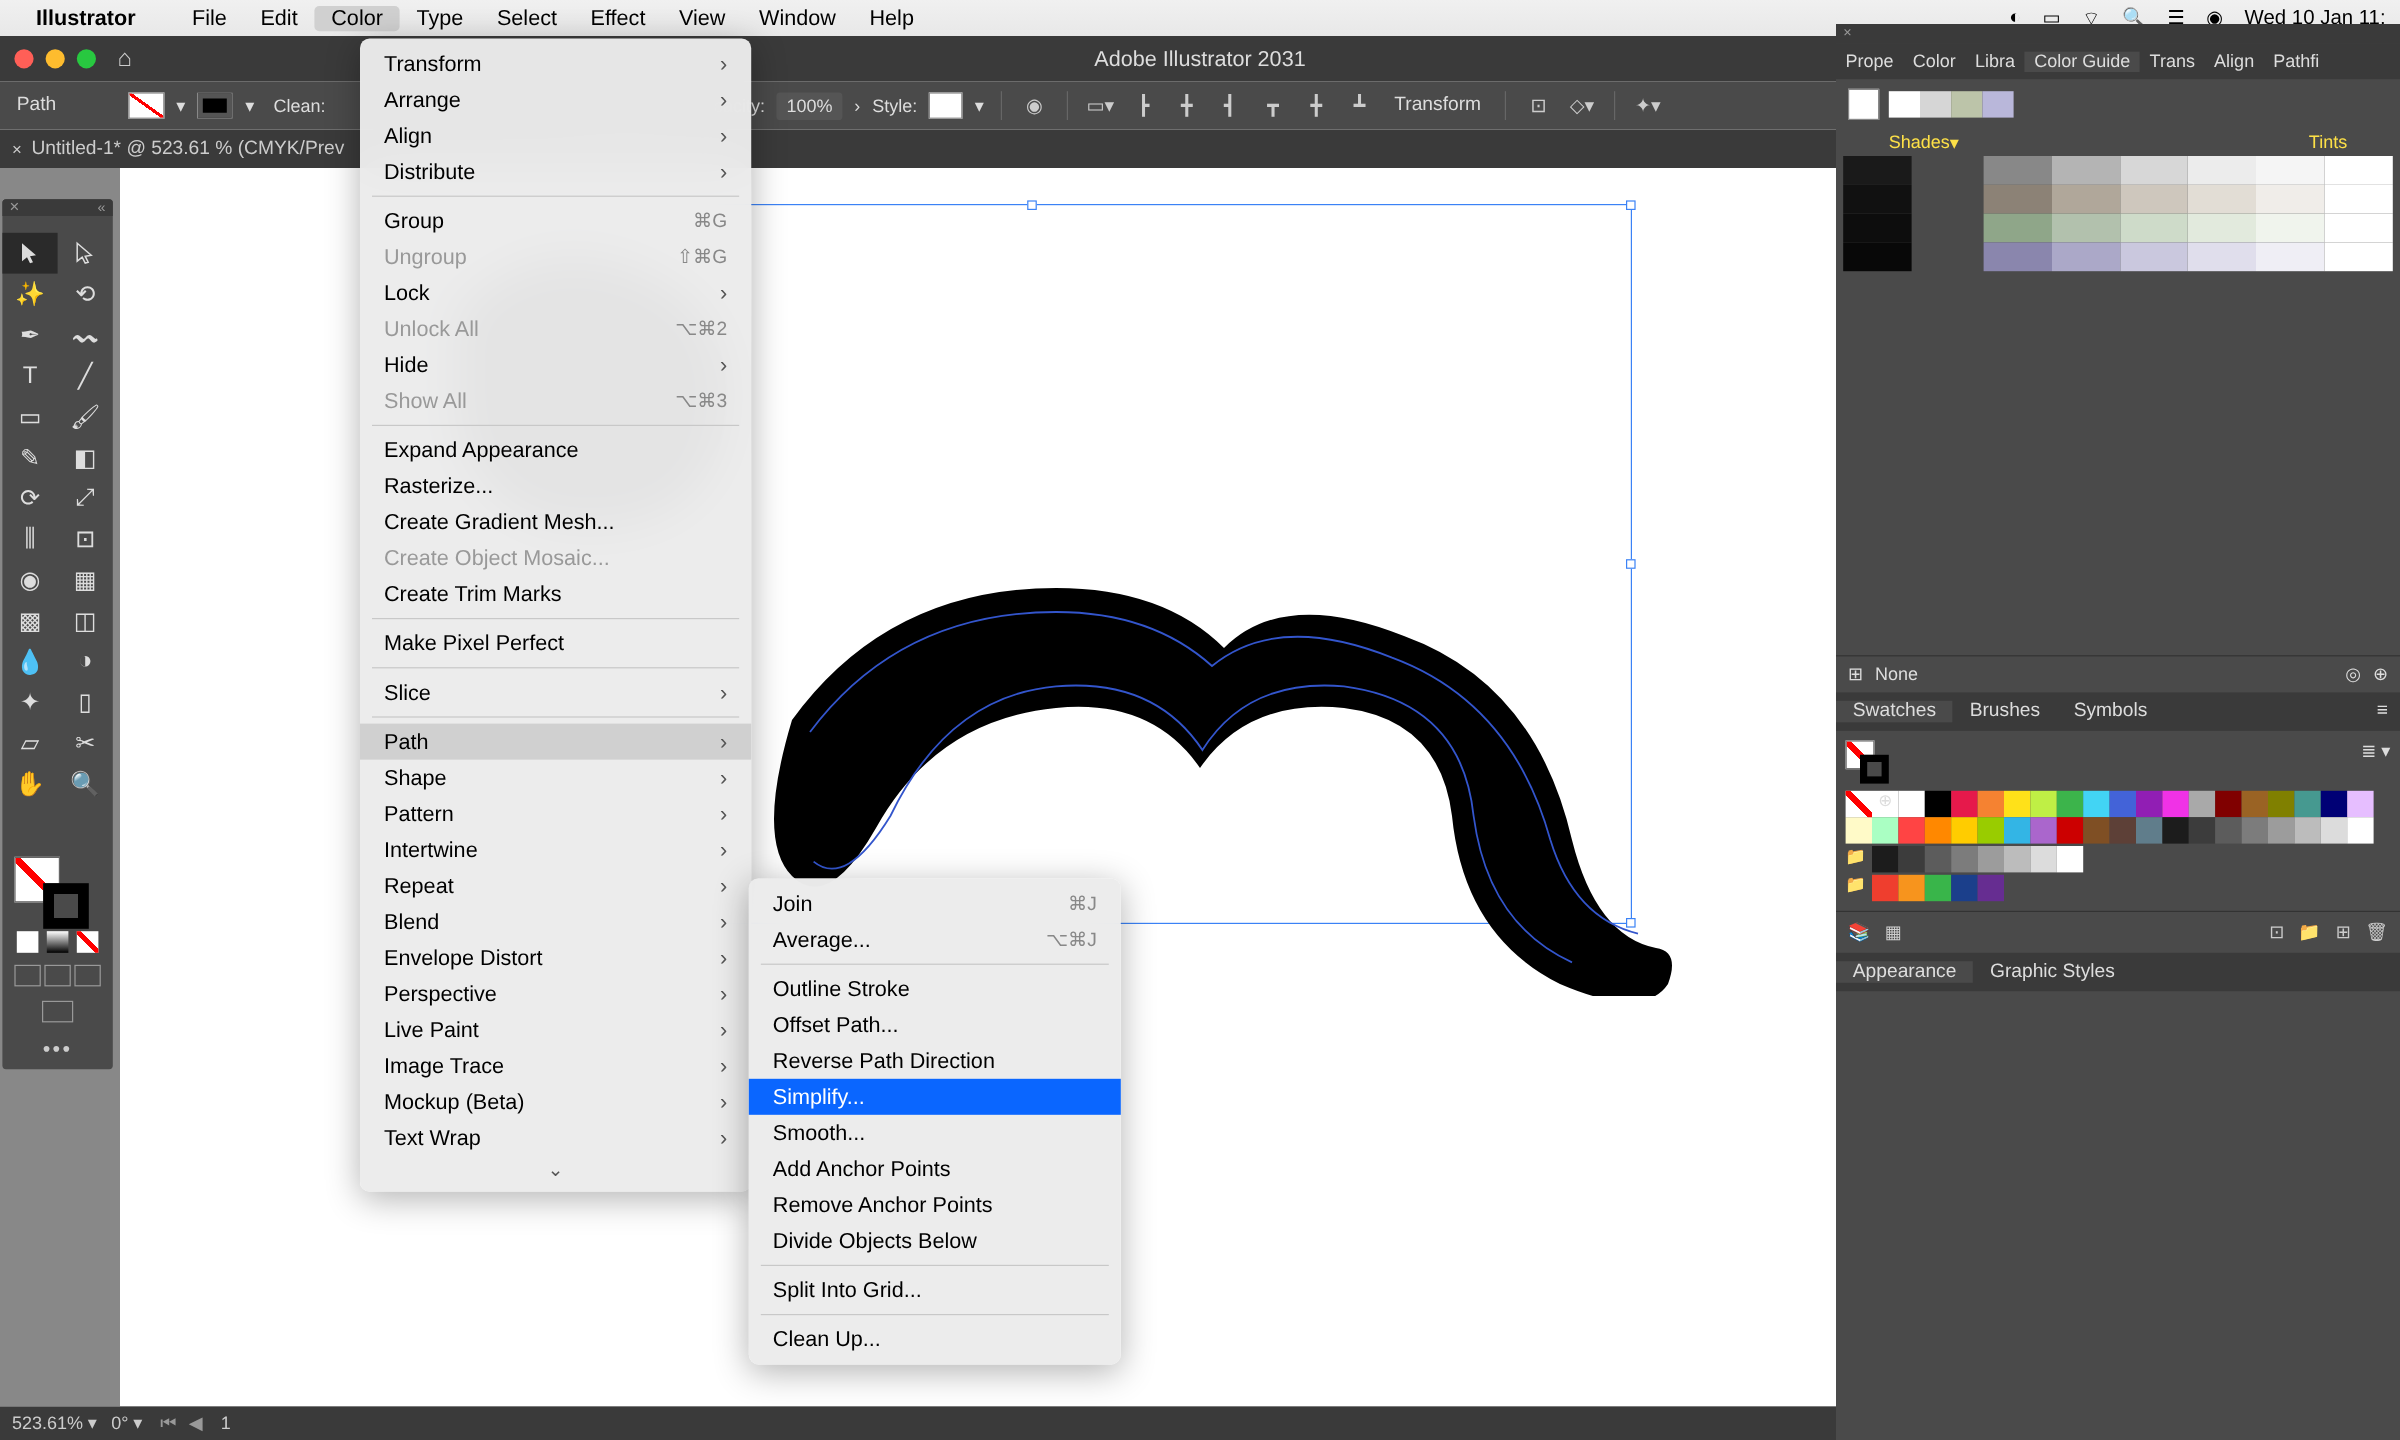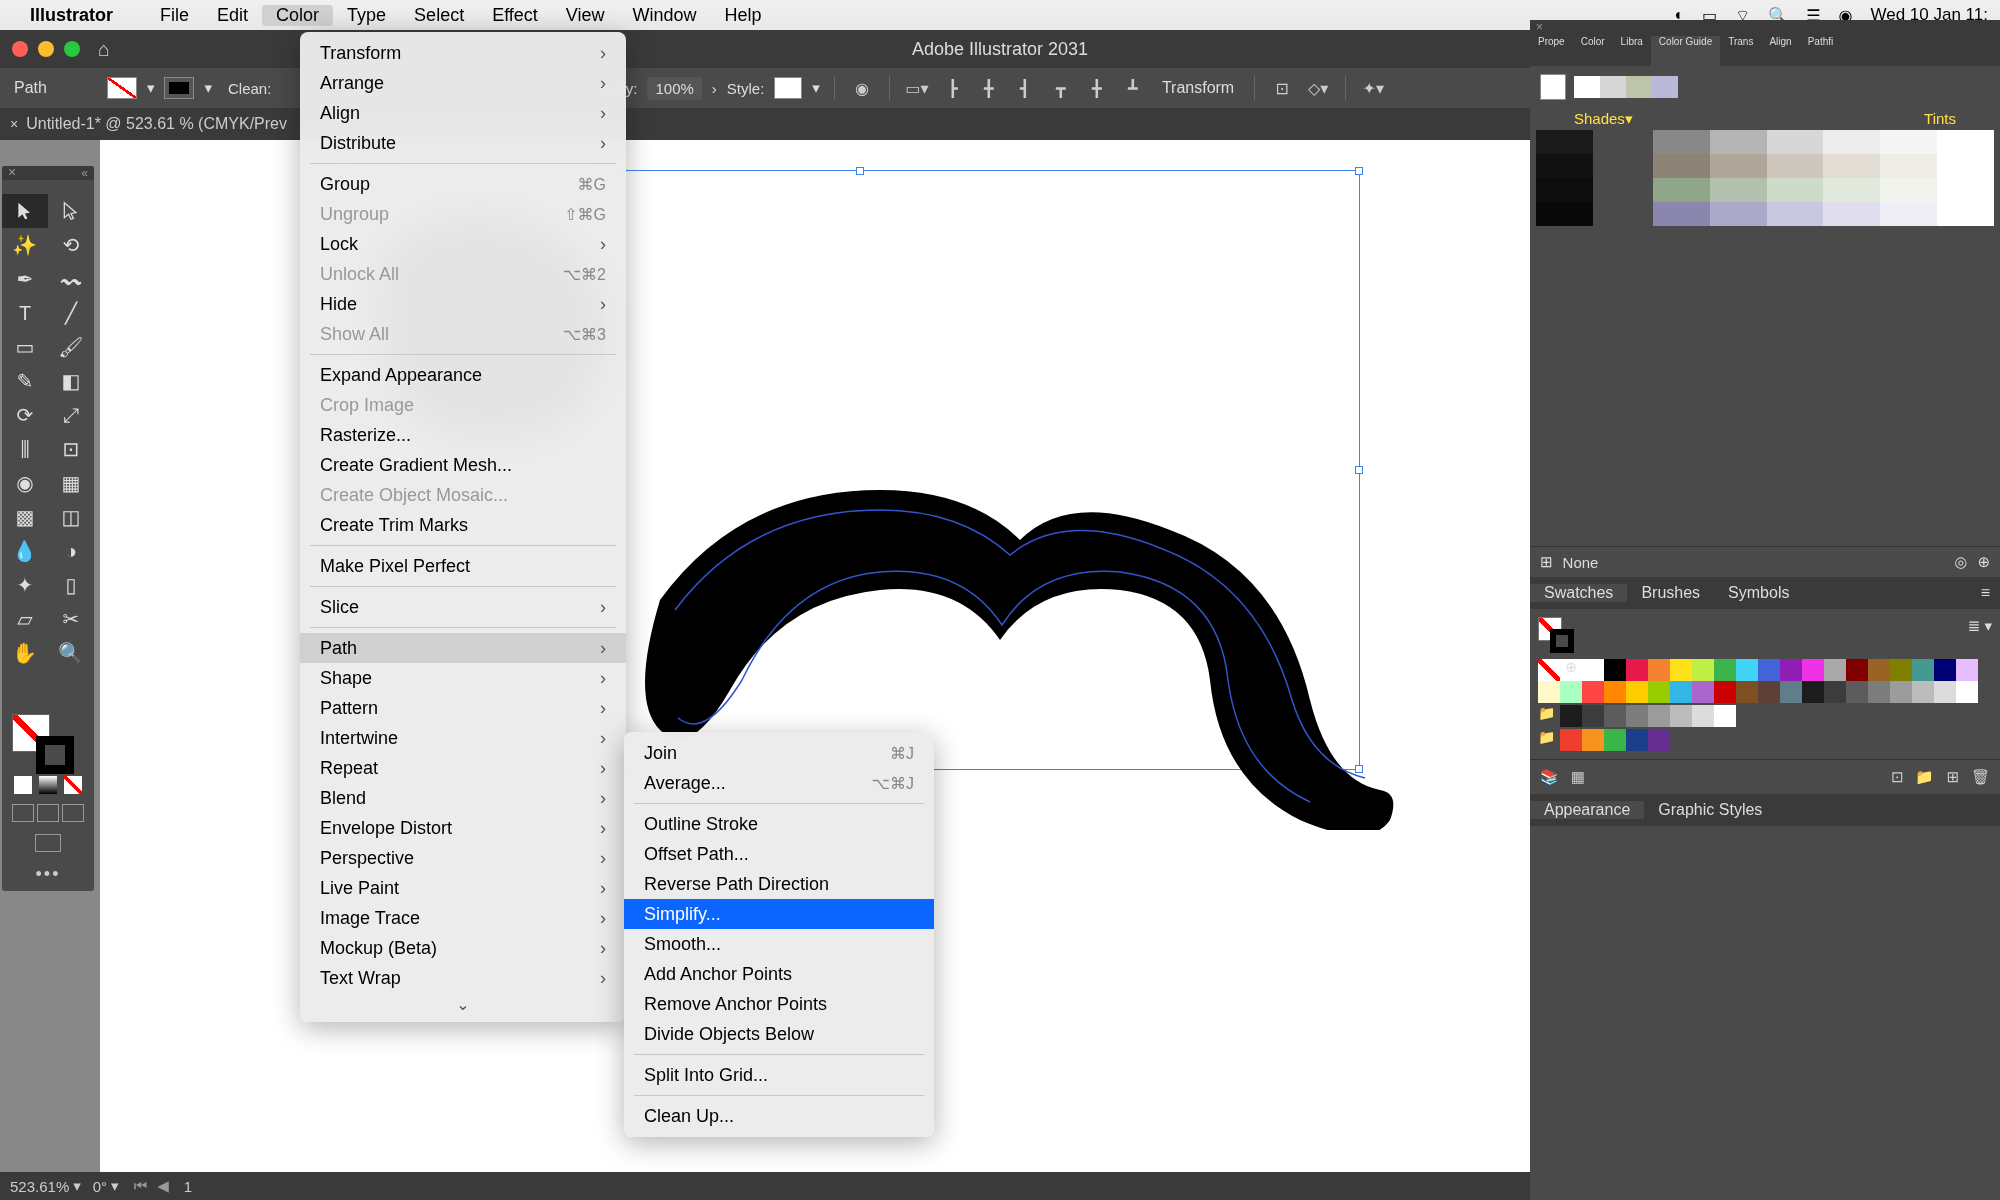--- a/index.html
+++ b/index.html
@@ -85,21 +85,21 @@
 .dropdown .row.selected { background: #d0d0d0; }
 .dropdown .row.highlighted { background: #0a66ff; color: #fff; }
 .dropdown .row .shortcut { margin-left: auto; color: #888; font-size: 16px; }
 .dropdown .row .chevron { margin-left: auto; color: #555; }
 .dropdown .sep-line { height: 1px; background: #c8c8c8; margin: 5px 10px; }
 .dropdown .scroll-arrow { text-align: center; font-size: 16px; color: #555; padding: 2px 0; }
 
 
 .right-panels { position: absolute; right: 0; top: 20px; width: 470px; bottom: 0; background: #4a4a4a; color: #ddd; font-size: 15px; z-index: 5; }
 .right-panels .panel-close { height: 16px; background: #3a3a3a; font-size: 12px; color: #999; padding-left: 6px; }
-.right-panels .panel-tabs { display: flex; background: #3a3a3a; height: 30px; font-size: 10px; overflow: hidden; }
+.right-panels .panel-tabs { display: flex; background: #3a3a3a; height: 30px; align-items: center; font-size: 15px; overflow: hidden; }
 .right-panels .panel-tabs span { padding: 0 8px; white-space: nowrap; }
 .right-panels .panel-tabs span.active { background: #4a4a4a; }
 .right-panels .cg-row { display: flex; align-items: center; padding: 8px 10px; gap: 8px; }
 .right-panels .cg-swatch { width: 26px; height: 26px; border: 1px solid #888; }
 .right-panels .cg-strip { display: flex; }
 .right-panels .cg-strip span { width: 26px; height: 22px; }
 .right-panels .st-label { display: flex; padding: 2px 44px; color: #fde047; font-size: 15px; }
 .right-panels .st-label span:last-child { margin-left: auto; }
 .right-panels .shade-grid { display: flex; flex-direction: column; padding: 0 6px; }
 .right-panels .shade-grid .srow { display: flex; gap: 0; }
@@ -344,23 +344,20 @@
       <span>Hide</span>
       <span class="chevron">›</span>
     </div>
     <div class="row disabled">
       <span>Show All</span>
       <span class="shortcut">⌥⌘3</span>
     </div>
     <div class="sep-line"></div>
     <div class="row">
       <span>Expand Appearance</span>
-    </div>
-    <div class="row disabled">
-      <span>Crop Image</span>
     </div>
     <div class="row">
       <span>Rasterize...</span>
     </div>
     <div class="row">
       <span>Create Gradient Mesh...</span>
     </div>
     <div class="row disabled">
       <span>Create Object Mosaic...</span>
     </div>

